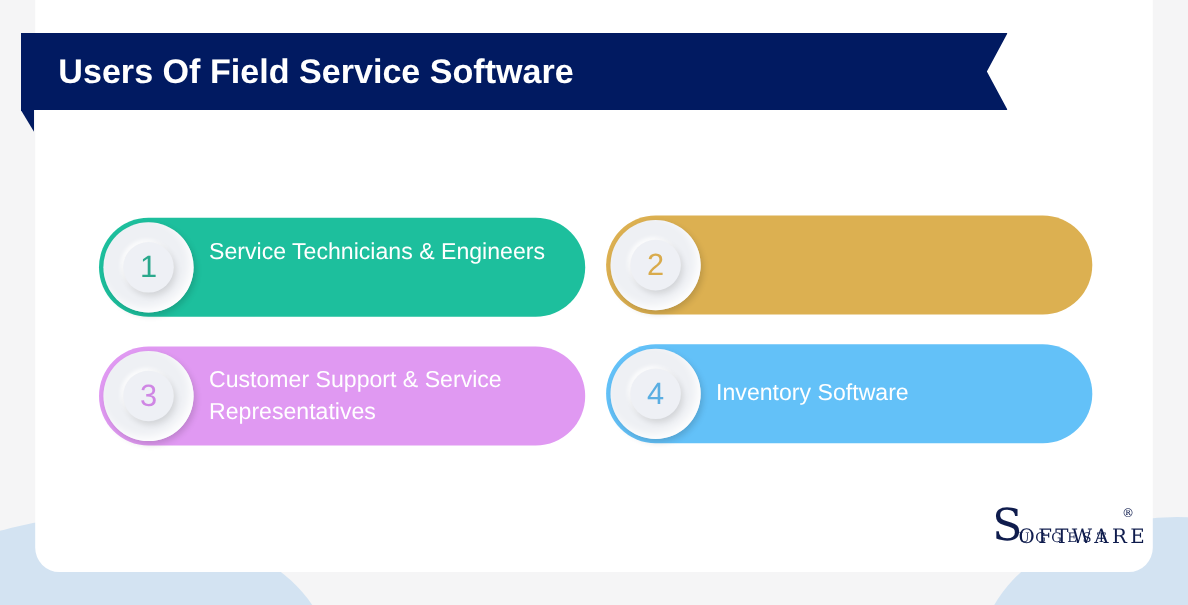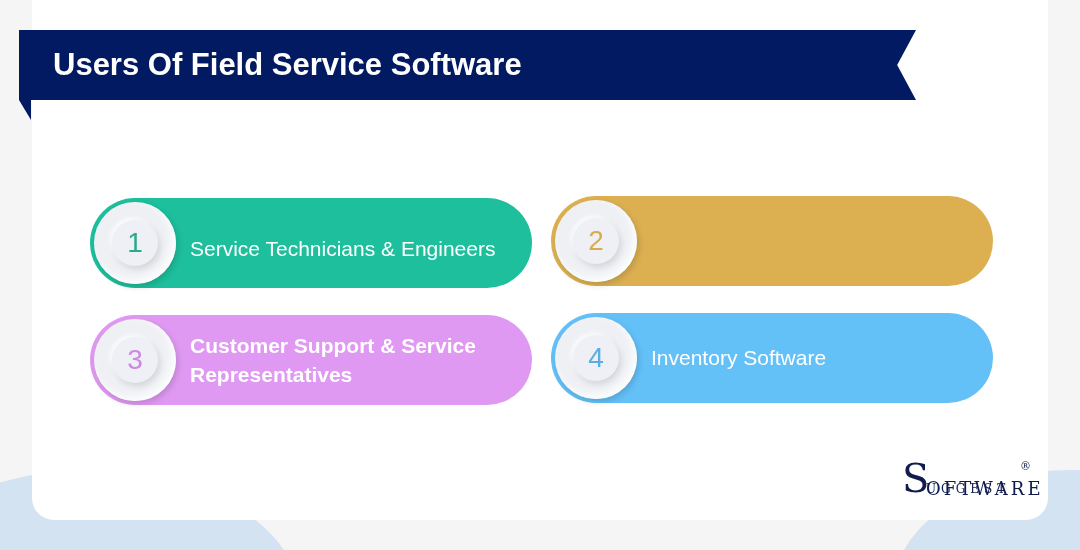--- a/index.html
+++ b/index.html
@@ -72,34 +72,34 @@
 <div class="card"></div>
 
 <div class="banner"></div>
 <div class="banner-fold"></div>
 <div class="banner-title">Users Of Field Service Software</div>
 
 <div class="pill" style="left:90px; top:198px; background:#1dbf9d;">
   <div class="circle">
     <div class="inner" style="color:#2aa88c;">1</div>
   </div>
-  <div class="label" style="top:16px;margin-top:20px;">Service Technicians &amp; Engineers</div>
+  <div class="label" style="top:16px;">Service Technicians &amp; Engineers</div>
 </div>
 
 <div class="pill" style="left:551px; top:196px; background:#dcb051;">
   <div class="circle">
     <div class="inner" style="color:#d9ab4c;">2</div>
   </div>
 </div>
 
 <div class="pill" style="left:90px; top:315px; background:#e099f2;">
   <div class="circle">
     <div class="inner" style="color:#cf86e4;">3</div>
   </div>
-  <div class="label" style="top:16px;font-weight:bold;">Customer Support &amp; Service Representatives</div>
+  <div class="label" style="top:16px;">Customer Support &amp; Service Representatives</div>
 </div>
 
 <div class="pill" style="left:551px; top:313px; background:#63c1f8;">
   <div class="circle">
     <div class="inner" style="color:#5aaee2;">4</div>
   </div>
   <div class="label" style="top:30px;">Inventory Software</div>
 </div>
 
 <div class="logo">

